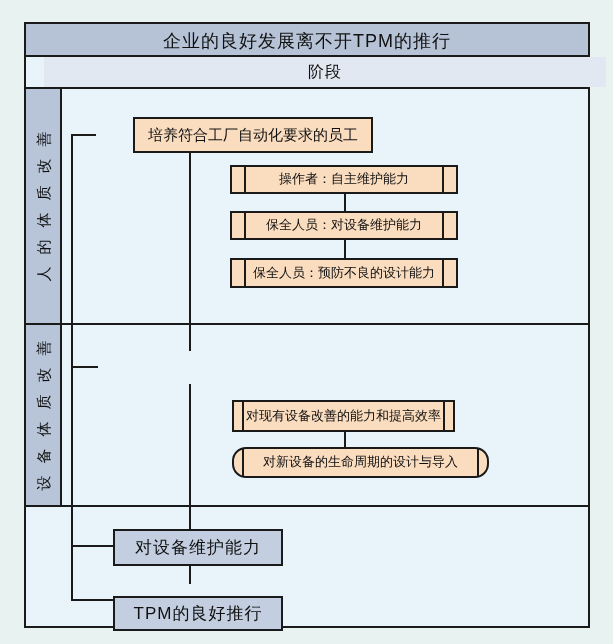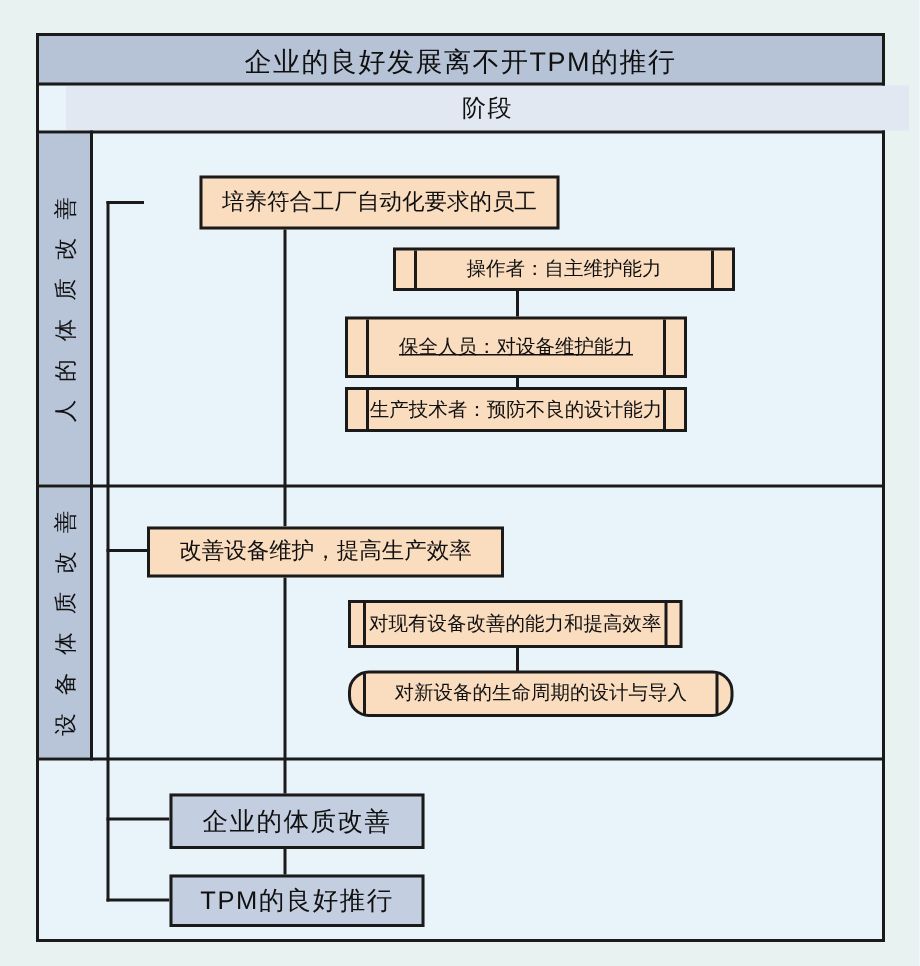--- a/index.html
+++ b/index.html
@@ -109,24 +109,23 @@
 
   <div class="abs line" style="left:189px; top:152px; width:2px; height:199px;"></div>
   <div class="abs line" style="left:189px; top:384px; width:2px; height:146px;"></div>
   <div class="abs line" style="left:189px; top:565px; width:2px; height:19px;"></div>
 
   <div class="abs line" style="left:344px; top:193px; width:2px; height:19px;"></div>
   <div class="abs line" style="left:344px; top:239px; width:2px; height:20px;"></div>
   <div class="abs line" style="left:344px; top:431px; width:2px; height:17px;"></div>
 
   <div class="abs node process" style="left:96px; top:117px; width:240px; height:36px;margin-left:37px;">培养符合工厂自动化要求的员工</div>
-  <div class="abs node subnode pp pp1" style="left:230px; top:165px; width:228px; height:29px;margin-left:32px;">操作者：自主维护能力</div>
-  <div class="abs node subnode pp pp1" style="left:230px; top:211px; width:228px; height:41px;text-decoration:underline;">保全人员：对设备维护能力</div>
-  <div class="abs node subnode pp pp1" style="left:230px; top:258px; width:228px; height:30px;">生产技术者：预防不良的设计能力</div>
+  <div class="abs node subnode pp pp1" style="left:230px; top:165px; width:228px; height:29px;">操作者：自主维护能力</div>
+  <div class="abs node subnode pp pp1" style="left:230px; top:211px; width:228px; height:29px;">保全人员：对设备维护能力</div>
+  <div class="abs node subnode pp pp1" style="left:230px; top:258px; width:228px; height:30px;">保全人员：预防不良的设计能力</div>
 
-  <div class="abs node process" style="left:98px; top:351px; width:238px; height:34px;">改善设备维护，提高生产效率</div>
   <div class="abs node subnode pp pp2" style="left:232px; top:400px; width:223px; height:32px;text-align:center;">对现有设备改善的能力和提高效率</div>
   <div class="abs node subnode pp pp2" style="left:232px; top:447px; width:257px; height:31px;border-radius:14px;">对新设备的生命周期的设计与导入</div>
 
-  <div class="abs node outcome" style="left:113px; top:529px; width:170px; height:37px;">企业的体质改善</div>
-  <div class="abs node outcome" style="left:113px; top:583px; width:170px; height:35px;text-align:right;">TPM的良好推行</div>
+  <div class="abs node outcome" style="left:113px; top:529px; width:170px; height:37px;">对设备维护能力</div>
+  <div class="abs node outcome" style="left:113px; top:596px; width:170px; height:35px;text-align:right;">TPM的良好推行</div>
 
 </div>
 
 </body></html>

